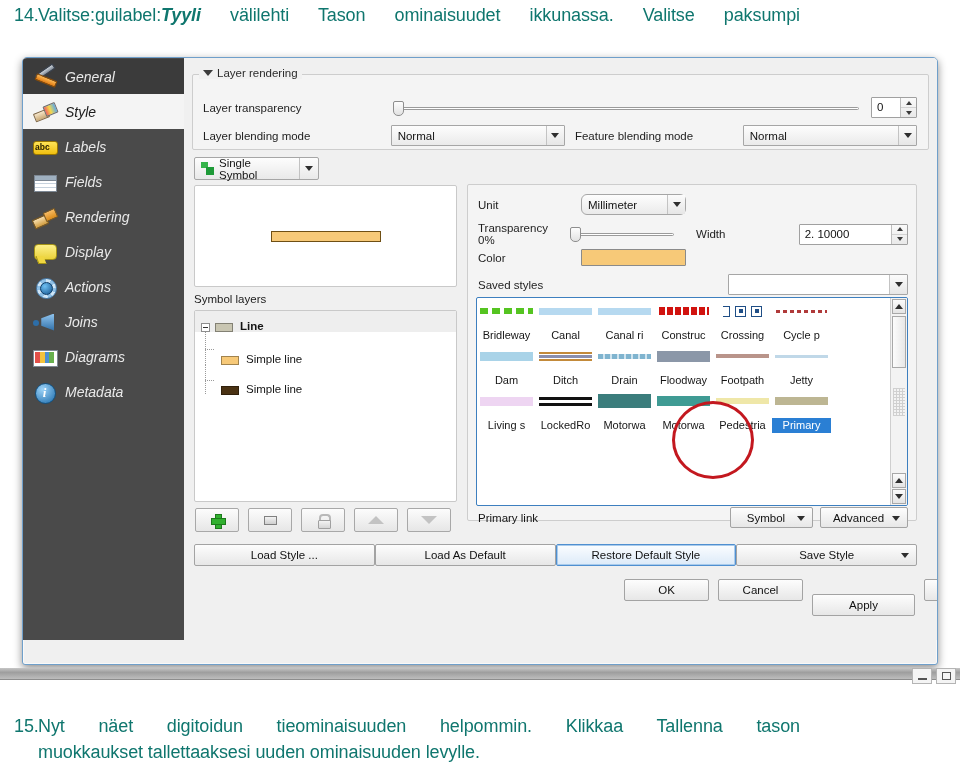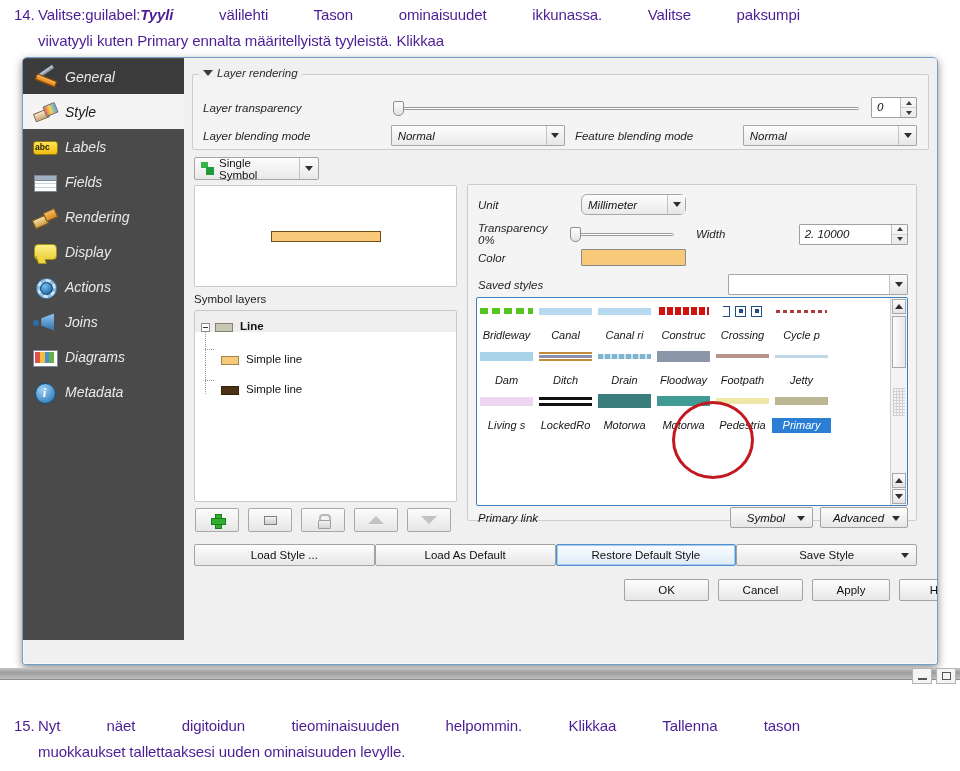--- a/index.html
+++ b/index.html
@@ -7,22 +7,22 @@
   body {
     width:960px; height:771px; position:relative;
     background:#ffffff;
     font-family:"Liberation Sans", sans-serif;
     overflow:hidden;
   }
 
   
   .caption {
     position:absolute; left:0; width:808px;
-    color:#4c1d95;
-    font-size:15px;
+    color:#0f766e;
+    font-size:18px;
     line-height:26px;
     letter-spacing:-0.1px;
   }
   .caption-top { top:2px; }
   .caption-bottom { top:713px; }
   .cap-row { display:flex; align-items:flex-start; }
   .cap-num { width:38px; flex:0 0 38px; text-align:left; padding-left:14px; }
   .cap-body { flex:1; padding-right:8px; }
   .cap-just { text-align:justify; text-align-last:justify; }
   .cap-plain { text-align:left; text-align-last:left; }
@@ -113,21 +113,21 @@
   .ic-diagrams:before{content:"";position:absolute;left:1px;top:5px;width:23px;height:15px;background:#ffffff;border:1px solid #7d8894;}
   .ic-diagrams:after{content:"";position:absolute;left:3px;top:7px;width:19px;height:11px;background:linear-gradient(90deg,#e2504a 0 28%,#f2c23c 28% 52%,#4c8fd0 52% 76%,#67b04e 76% 100%);}
   .ic-metadata:before{content:"";position:absolute;left:3px;top:3px;width:19px;height:19px;border-radius:50%;background:radial-gradient(circle at 35% 28%,#9dd3f8,#1b6bab);border:1px solid #11507f;}
   .ic-metadata:after{content:"i";position:absolute;left:3px;top:3px;width:19px;height:19px;color:#ffffff;font-style:italic;font-weight:bold;font-size:13px;line-height:19px;text-align:center;font-family:"Liberation Serif",serif;}
 
   
   #content { flex:1; padding:6px 8px 0 8px; position:relative; }
 
   .group-box {
     border:1px solid #cdcdcd; border-radius:2px; background:#f4f4f4;
-    position:relative; margin-top:8px;font-style:italic;
+    position:relative; margin-top:8px;
   }
   .group-title {
     position:absolute; left:6px; top:-8px; background:#f0f0f0;
     padding:0 4px; font-size:11.5px; color:#2b2b2b;
     display:flex; align-items:center; gap:4px;
   }
   .tri { width:0;height:0;border-left:5px solid transparent;border-right:5px solid transparent;border-top:6px solid #3b3b3b; }
 
   .row { display:flex; align-items:center; }
   .lbl { font-size:11.5px; color:#1e1e1e; }
@@ -317,21 +317,20 @@
   .mini-btn .sq { width:9px;height:8px;border:1.5px solid #555;}
 </style>
 </head>
 <body>
 
 <div class="caption caption-top">
   <div class="cap-row">
     <div class="cap-num">14.</div>
     <div class="cap-body">
       <div class="cap-just"><span>Valitse:guilabel:</span><span class="bold-italic">Tyyli</span><span> välilehti Tason ominaisuudet ikkunassa. Valitse paksumpi</span></div>
-      <div class="cap-plain">viivatyyli kuten Primary ennalta määritellyistä tyyleistä. Klikkaa</div>
     </div>
   </div>
 </div>
 
 <div id="window">
 
 
   <div id="winbody">
 
     <div id="sidebar">
@@ -673,21 +672,21 @@
           </div>
       </div>
 
       <div style="position:absolute;left:440px;top:521px;display:flex;gap:9px;">
         <div class="btn" style="width:85px;">
             <span>OK</span>
           </div>
         <div class="btn" style="width:85px;">
             <span>Cancel</span>
           </div>
-        <div class="btn" style="width:78px;">
+        <div class="btn" style="width:103px;margin-top:15px;">
             <span>Apply</span>
           </div>
         <div class="btn" style="width:85px;">
             <span>Help</span>
           </div>
       </div>
 
     </div>
   </div>
 </div>

